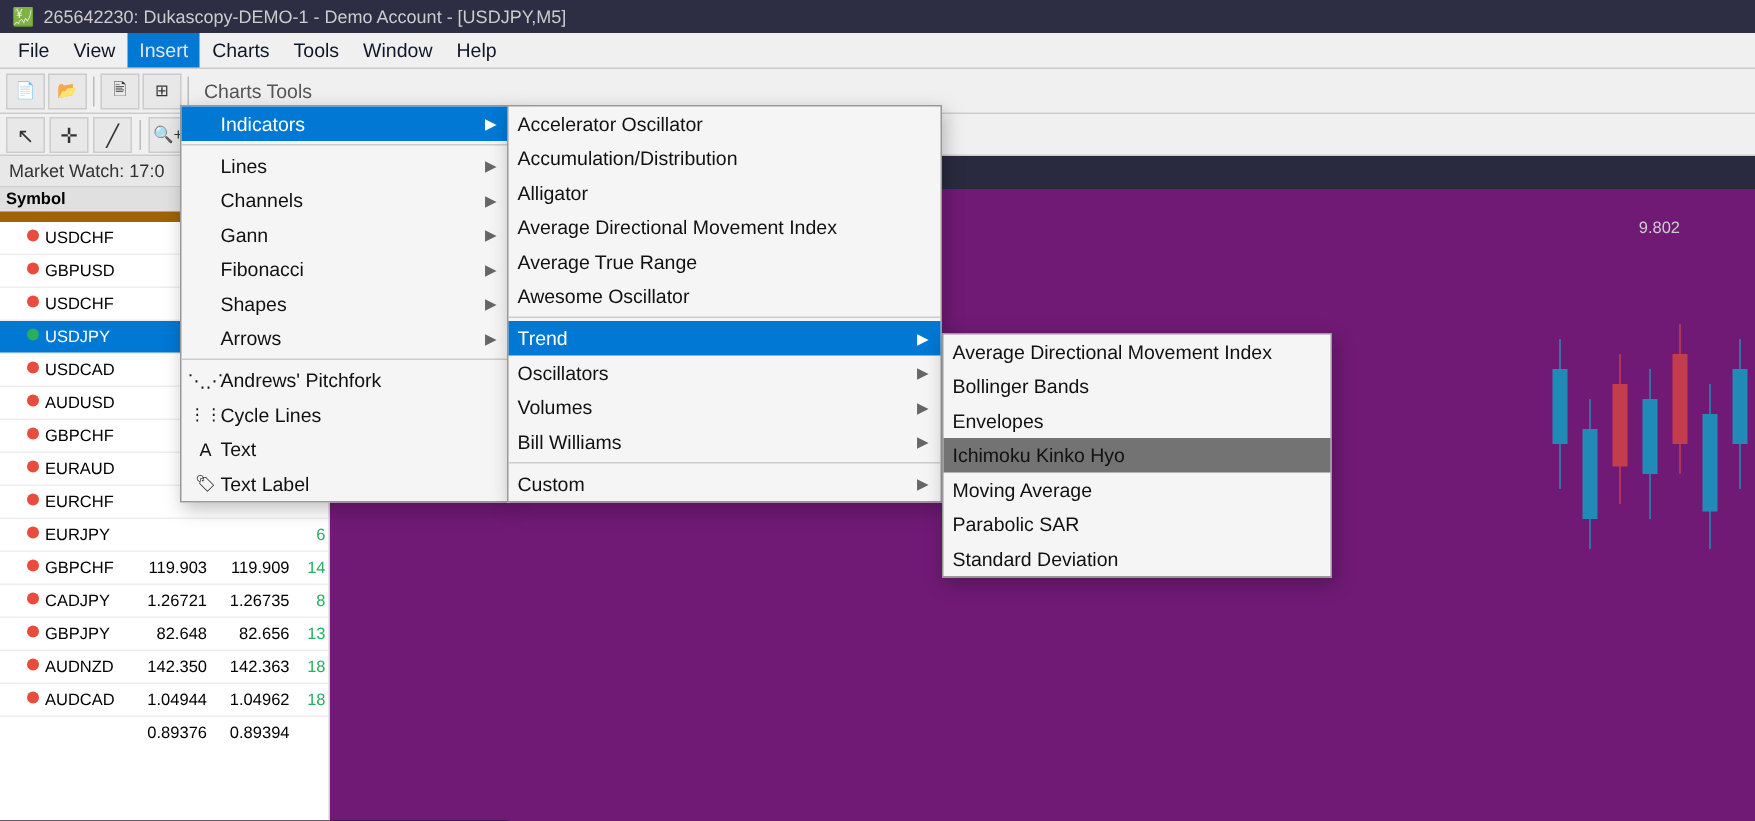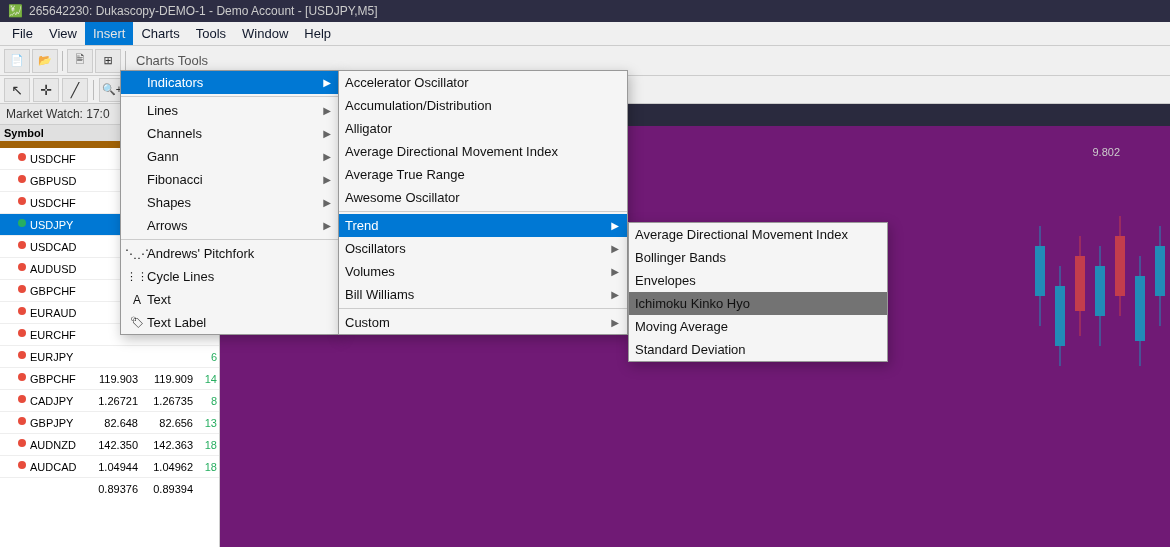--- a/index.html
+++ b/index.html
@@ -631,17 +631,20 @@
     <div class="menu-section-item">
       <span>Envelopes</span>
     </div>
     <div class="menu-section-item ichimoku-highlighted">
       <span>Ichimoku Kinko Hyo</span>
     </div>
     <div class="menu-section-item">
       <span>Moving Average</span>
     </div>
     <div class="menu-section-item">
+      <span>Parabolic SAR</span>
+    </div>
+    <div class="menu-section-item">
       <span>Standard Deviation</span>
     </div>
   </div>
 
 </div>
 
 </body></html>

